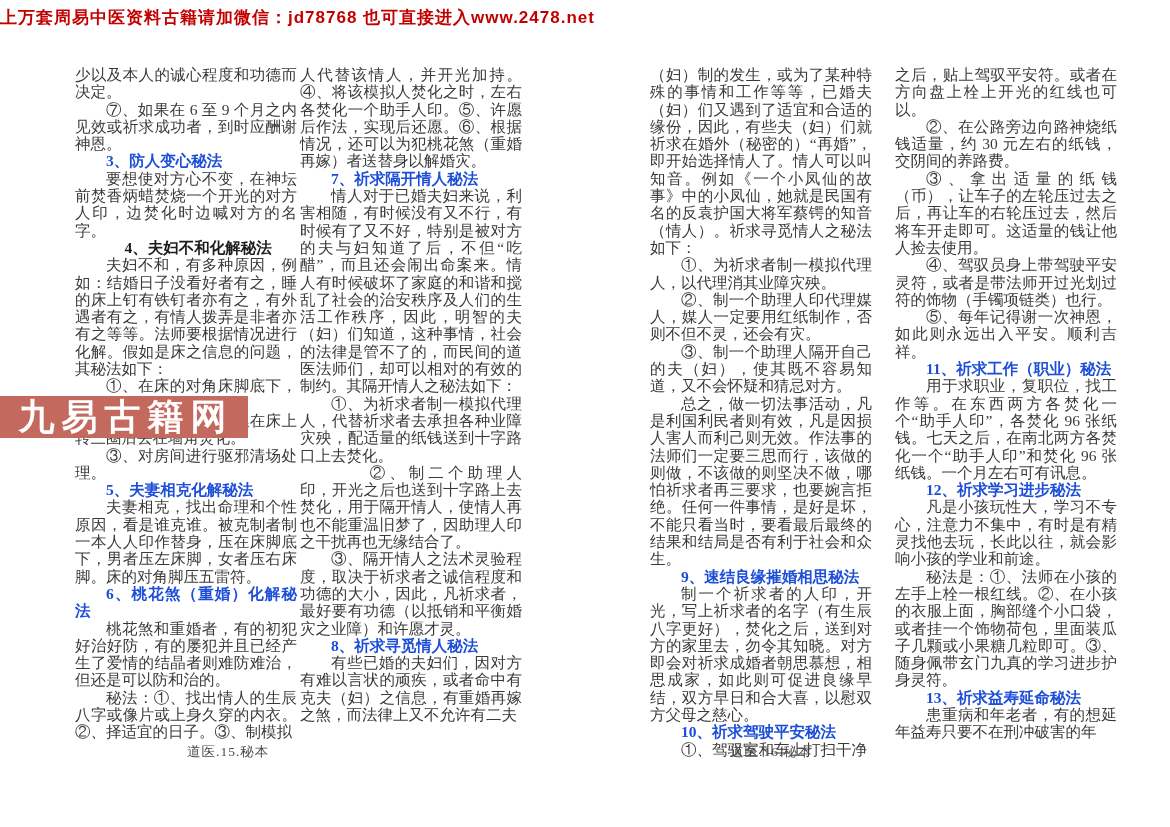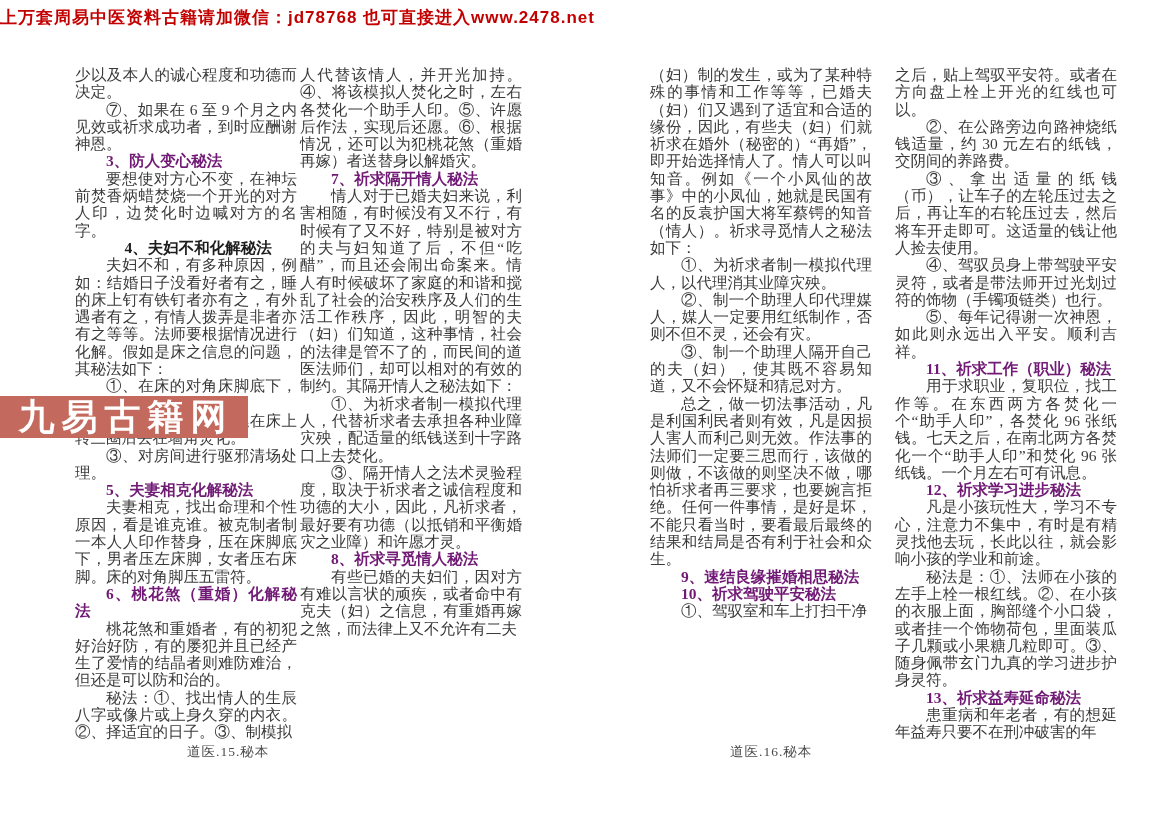--- a/index.html
+++ b/index.html
@@ -14,21 +14,21 @@
   }
   .col{
     position:absolute;top:66px;width:222px;
     font-size:15.5px;line-height:17.3px;color:#3a3a3a;
     text-align:justify;text-justify:inter-ideograph;
   }
   .col p{margin:0;padding:0;}
   .p{text-indent:2em;}
   .p-cont{text-indent:0;}
   .p-deep{text-indent:4.5em;}
-  .h{font-weight:bold;color:#701a75;text-indent:2em;}
+  .h{font-weight:bold;color:#1d4ed8;text-indent:2em;}
   .h-center{font-weight:bold;color:#1c1c1c;text-indent:3.2em;}
   #col1{left:75px;}
   #col2{left:300px;}
   #col3{left:650px;}
   #col4{left:895px;}
   .footer{
     position:absolute;top:743px;width:220px;
     color:#4a4a4a;font-size:13.5px;letter-spacing:1px;
   }
   #footer-left{left:187px;}
@@ -60,31 +60,33 @@
     <p class="p">夫妻相克，找出命理和个性原因，看是谁克谁。被克制者制一本人人印作替身，压在床脚底下，男者压左床脚，女者压右床脚。床的对角脚压五雷符。</p>
     <p class="h">6、桃花煞（重婚）化解秘法</p>
     <p class="p">桃花煞和重婚者，有的初犯好治好防，有的屡犯并且已经产生了爱情的结晶者则难防难治，但还是可以防和治的。</p>
     <p class="p">秘法：①、找出情人的生辰八字或像片或上身久穿的内衣。②、择适宜的日子。③、制模拟</p>
   </div>
 <div id="col2" class="col">
     <p class="p-cont">人代替该情人，并开光加持。④、将该模拟人焚化之时，左右各焚化一个助手人印。⑤、许愿后作法，实现后还愿。⑥、根据情况，还可以为犯桃花煞（重婚再嫁）者送替身以解婚灾。</p>
     <p class="h">7、祈求隔开情人秘法</p>
     <p class="p">情人对于已婚夫妇来说，利害相随，有时候没有又不行，有时候有了又不好，特别是被对方的夫与妇知道了后，不但“吃醋”，而且还会闹出命案来。情人有时候破坏了家庭的和谐和搅乱了社会的治安秩序及人们的生活工作秩序，因此，明智的夫（妇）们知道，这种事情，社会的法律是管不了的，而民间的道医法师们，却可以相对的有效的制约。其隔开情人之秘法如下：</p>
     <p class="p">①、为祈求者制一模拟代理人，代替祈求者去承担各种业障灾殃，配适量的纸钱送到十字路口上去焚化。</p>
+    <p class="p-deep">②、制二个助理人印，开光之后也送到十字路上去焚化，用于隔开情人，使情人再也不能重温旧梦了，因助理人印之干扰再也无缘结合了。</p>
     <p class="p">③、隔开情人之法术灵验程度，取决于祈求者之诚信程度和功德的大小，因此，凡祈求者，最好要有功德（以抵销和平衡婚灾之业障）和许愿才灵。</p>
     <p class="h">8、祈求寻觅情人秘法</p>
     <p class="p">有些已婚的夫妇们，因对方有难以言状的顽疾，或者命中有克夫（妇）之信息，有重婚再嫁之煞，而法律上又不允许有二夫</p>
   </div>
 <div id="col3" class="col">
     <p class="p-cont">（妇）制的发生，或为了某种特殊的事情和工作等等，已婚夫（妇）们又遇到了适宜和合适的缘份，因此，有些夫（妇）们就祈求在婚外（秘密的）“再婚”，即开始选择情人了。情人可以叫知音。例如《一个小凤仙的故事》中的小凤仙，她就是民国有名的反袁护国大将军蔡锷的知音（情人）。祈求寻觅情人之秘法如下：</p>
     <p class="p">①、为祈求者制一模拟代理人，以代理消其业障灾殃。</p>
     <p class="p">②、制一个助理人印代理媒人，媒人一定要用红纸制作，否则不但不灵，还会有灾。</p>
     <p class="p">③、制一个助理人隔开自己的夫（妇），使其既不容易知道，又不会怀疑和猜忌对方。</p>
     <p class="p">总之，做一切法事活动，凡是利国利民者则有效，凡是因损人害人而利己则无效。作法事的法师们一定要三思而行，该做的则做，不该做的则坚决不做，哪怕祈求者再三要求，也要婉言拒绝。任何一件事情，是好是坏，不能只看当时，要看最后最终的结果和结局是否有利于社会和众生。</p>
     <p class="h">9、速结良缘摧婚相思秘法</p>
+    <p class="p">制一个祈求者的人印，开光，写上祈求者的名字（有生辰八字更好），焚化之后，送到对方的家里去，勿令其知晓。对方即会对祈求成婚者朝思慕想，相思成家，如此则可促进良缘早结，双方早日和合大喜，以慰双方父母之慈心。</p>
     <p class="h">10、祈求驾驶平安秘法</p>
     <p class="p">①、驾驭室和车上打扫干净</p>
   </div>
 <div id="col4" class="col">
     <p class="p-cont">之后，贴上驾驭平安符。或者在方向盘上栓上开光的红线也可以。</p>
     <p class="p">②、在公路旁边向路神烧纸钱适量，约 30 元左右的纸钱，交阴间的养路费。</p>
     <p class="p">③、拿出适量的纸钱（币），让车子的左轮压过去之后，再让车的右轮压过去，然后将车开走即可。这适量的钱让他人捡去使用。</p>
     <p class="p">④、驾驭员身上带驾驶平安灵符，或者是带法师开过光划过符的饰物（手镯项链类）也行。</p>
     <p class="p">⑤、每年记得谢一次神恩，如此则永远出入平安。顺利吉祥。</p>
     <p class="h">11、祈求工作（职业）秘法</p>

